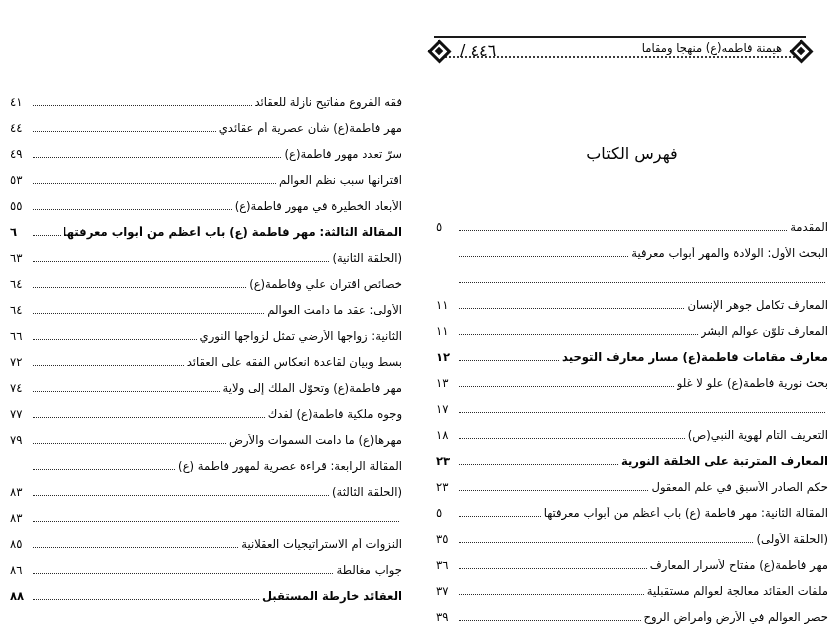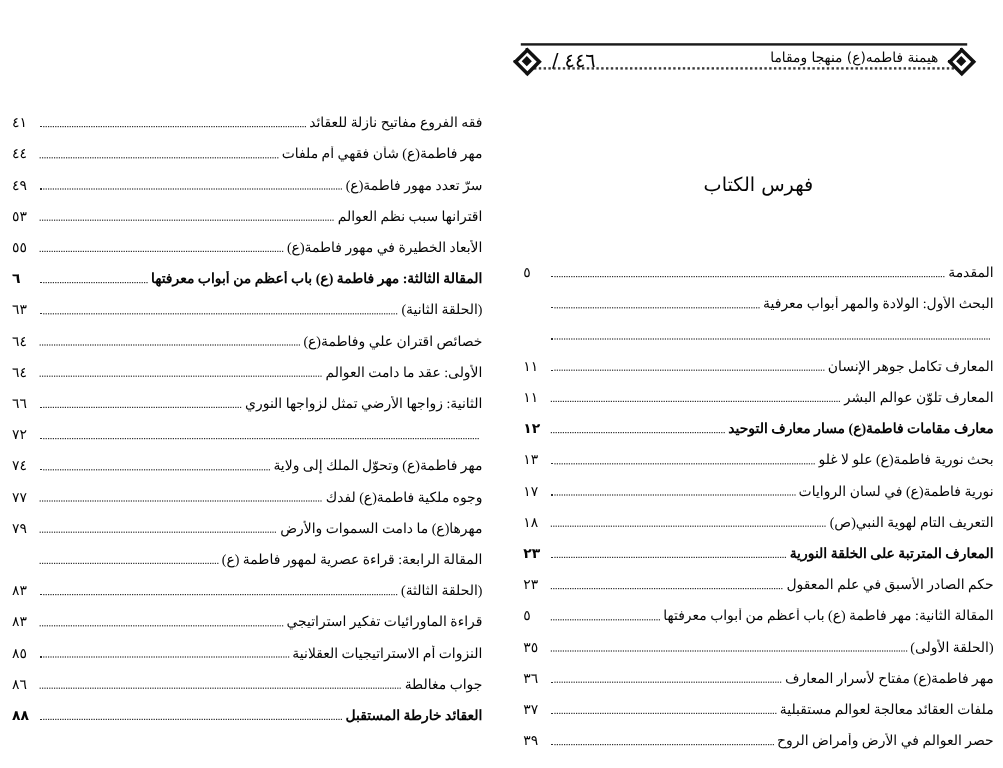--- a/index.html
+++ b/index.html
@@ -137,21 +137,20 @@
     direction: rtl;
   }
   .toc-row.bold .toc-label { font-weight: bold; }
   .toc-row.bold .toc-page  { font-weight: bold; }
 
   .toc-label {
     flex: 0 1 auto;
     overflow: hidden;
     text-overflow: clip;
     padding-bottom: 1px;
-    font-family: Liberation Serif, serif;
   }
   .toc-leader {
     flex: 1 1 auto;
     min-width: 28px;
     margin: 0 3px 4px 3px;
     height: 0;
     border-bottom: 1px dotted #2b2b2b;
   }
   .toc-page {
     flex: 0 0 auto;
@@ -221,21 +220,20 @@
           <span class="toc-label">معارف مقامات فاطمة(ع) مسار معارف التوحيد</span>
           <span class="toc-leader"></span>
           <span class="toc-page">١٢</span>
         </li>
         <li class="toc-row">
           <span class="toc-label">بحث نورية فاطمة(ع) علو لا غلو</span>
           <span class="toc-leader"></span>
           <span class="toc-page">١٣</span>
         </li>
         <li class="toc-row">
-          <span class="toc-label">نورية فاطمة(ع) في لسان الروايات</span>
           <span class="toc-leader"></span>
           <span class="toc-page">١٧</span>
         </li>
         <li class="toc-row">
           <span class="toc-label">التعريف التام لهوية النبي(ص)</span>
           <span class="toc-leader"></span>
           <span class="toc-page">١٨</span>
         </li>
         <li class="toc-row bold">
           <span class="toc-label">المعارف المترتبة على الخلقة النورية</span>
@@ -276,21 +274,21 @@
   </div>
 
   <div class="col col-left">
     <ul class="toc-list" id="left-list">
         <li class="toc-row">
           <span class="toc-label">فقه الفروع مفاتيح نازلة للعقائد</span>
           <span class="toc-leader"></span>
           <span class="toc-page">٤١</span>
         </li>
         <li class="toc-row">
-          <span class="toc-label">مهر فاطمة(ع) شأن فقهي أم ملفات</span>
+          <span class="toc-label">مهر فاطمة(ع) شأن عصرية أم عقائدي</span>
           <span class="toc-leader"></span>
           <span class="toc-page">٤٤</span>
         </li>
         <li class="toc-row">
           <span class="toc-label">سرّ تعدد مهور فاطمة(ع)</span>
           <span class="toc-leader"></span>
           <span class="toc-page">٤٩</span>
         </li>
         <li class="toc-row">
           <span class="toc-label">اقترانها سبب نظم العوالم</span>
@@ -321,20 +319,21 @@
           <span class="toc-label">الأولى: عقد ما دامت العوالم</span>
           <span class="toc-leader"></span>
           <span class="toc-page">٦٤</span>
         </li>
         <li class="toc-row">
           <span class="toc-label">الثانية: زواجها الأرضي تمثل لزواجها النوري</span>
           <span class="toc-leader"></span>
           <span class="toc-page">٦٦</span>
         </li>
         <li class="toc-row">
+          <span class="toc-label">بسط وبيان لقاعدة انعكاس الفقه على العقائد</span>
           <span class="toc-leader"></span>
           <span class="toc-page">٧٢</span>
         </li>
         <li class="toc-row">
           <span class="toc-label">مهر فاطمة(ع) وتحوّل الملك إلى ولاية</span>
           <span class="toc-leader"></span>
           <span class="toc-page">٧٤</span>
         </li>
         <li class="toc-row">
           <span class="toc-label">وجوه ملكية فاطمة(ع) لفدك</span>
@@ -350,21 +349,20 @@
           <span class="toc-label">المقالة الرابعة: قراءة عصرية لمهور فاطمة (ع)</span>
           <span class="toc-leader"></span>
           <span class="toc-page"></span>
         </li>
         <li class="toc-row">
           <span class="toc-label">(الحلقة الثالثة)</span>
           <span class="toc-leader"></span>
           <span class="toc-page">٨٣</span>
         </li>
         <li class="toc-row">
-          <span class="toc-label">قراءة الماورائيات تفكير استراتيجي</span>
           <span class="toc-leader"></span>
           <span class="toc-page">٨٣</span>
         </li>
         <li class="toc-row">
           <span class="toc-label">النزوات أم الاستراتيجيات العقلانية</span>
           <span class="toc-leader"></span>
           <span class="toc-page">٨٥</span>
         </li>
         <li class="toc-row">
           <span class="toc-label">جواب مغالطة</span>

